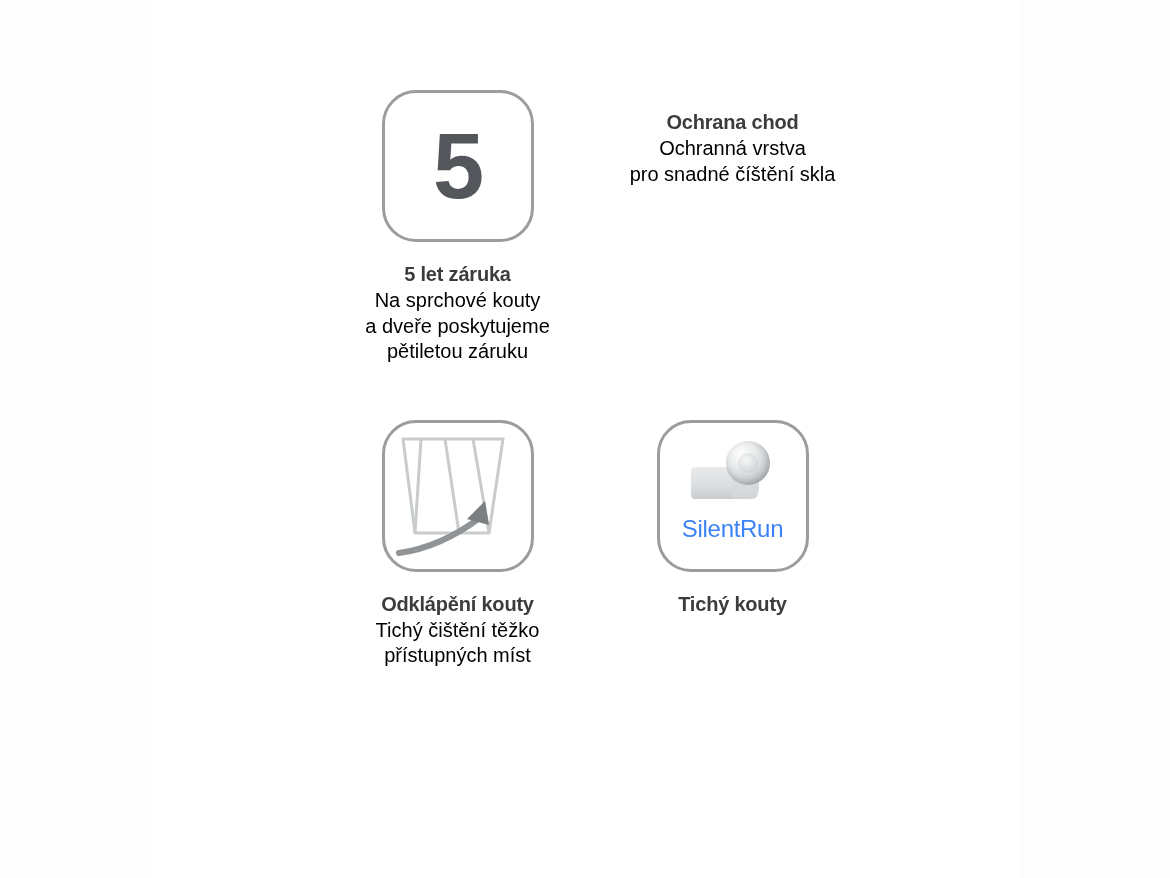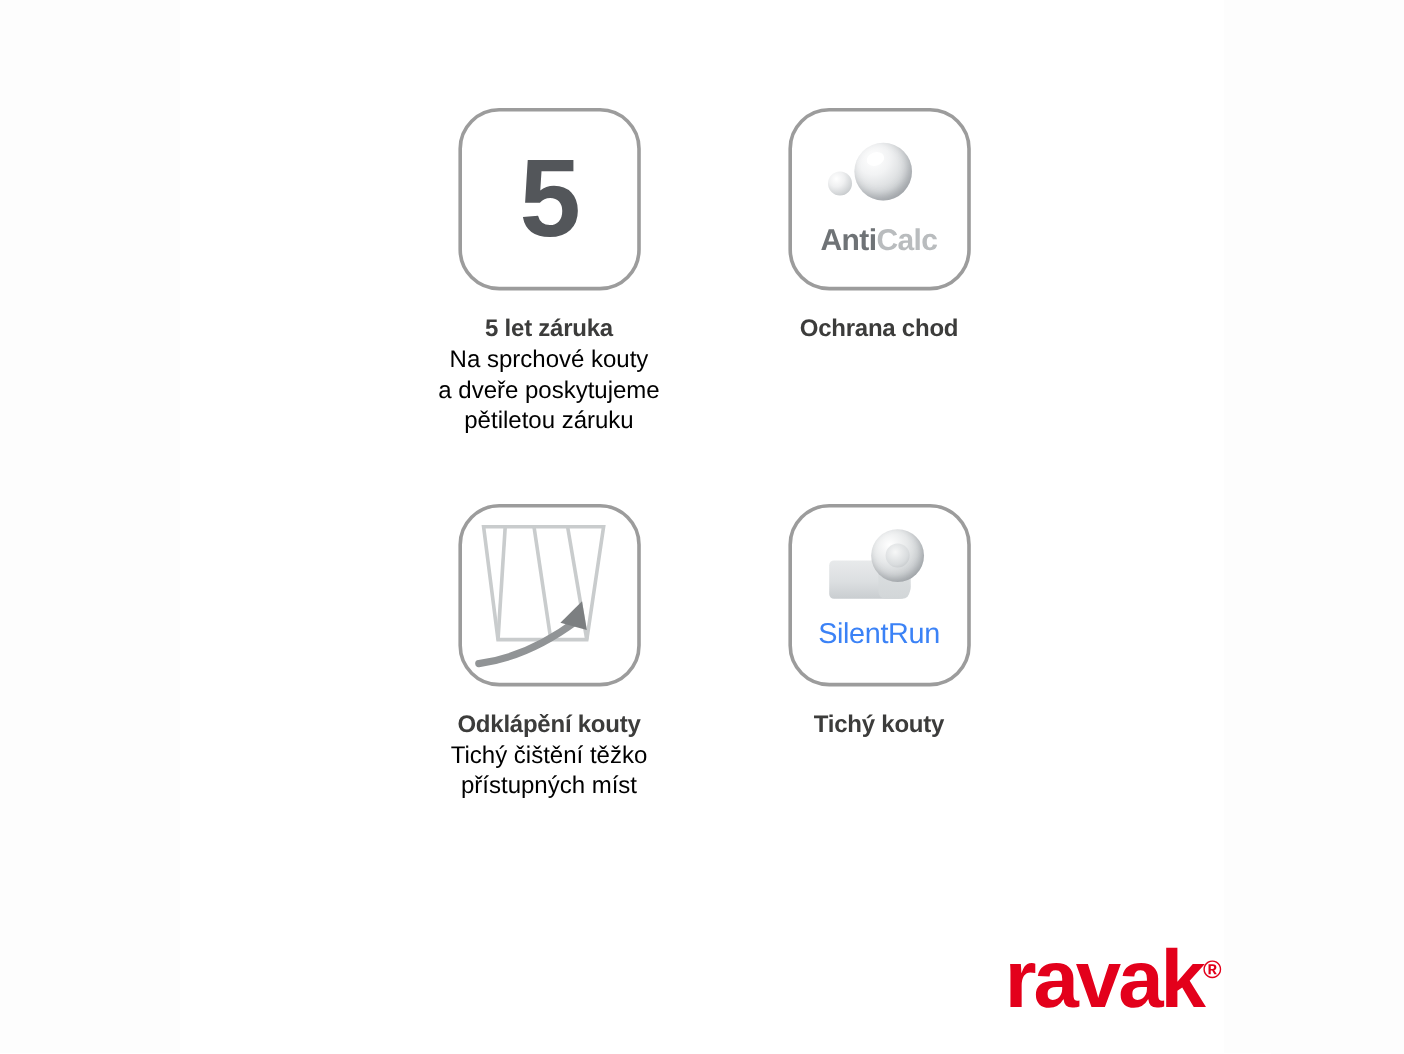--- a/index.html
+++ b/index.html
@@ -224,28 +224,23 @@
       <div class="icon-box">
         <span class="num5">5</span>
       </div>
       <div class="feature-title">5 let záruka</div>
       <div class="feature-desc">Na sprchové kouty
 a dveře poskytujeme
 pětiletou záruku</div>
     </div>
 
     <div class="feature">
-      <div class="icon-box">
-        <div class="anticalc-wrap">
-          <div class="drop-big"></div>
-          <div class="drop-small"></div>
-          <div class="anticalc-label"><span class="dark">Anti</span><span>Calc</span></div>
-        </div>
-      </div>
       <div class="feature-title">Ochrana chod</div>
+      <div class="feature-desc">Ochranná vrstva
+pro snadné číštění skla</div>
     </div>
 
     <div class="feature">
       <div class="icon-box">
         <svg class="tilt-svg" width="146" height="146" viewBox="0 0 146 146">
 
           <path d="M18 16 L118 16 L104 110 L30 110 Z" fill="none" stroke="#c9cccd" stroke-width="3"></path>
 
           <path d="M60 16 L74 110" fill="none" stroke="#c9cccd" stroke-width="3"></path>
           <path d="M88 16 L104 110" fill="none" stroke="#c9cccd" stroke-width="3"></path>
@@ -267,14 +262,13 @@
           <div class="roller-arm"></div>
           <div class="roller-wheel"></div>
           <div class="silent-label">SilentRun</div>
         </div>
       </div>
       <div class="feature-title">Tichý kouty</div>
     </div>
 
   </div>
 
-  <div class="logo"><span>ravak</span><span class="reg">®</span></div>
 </div>
 
 </body></html>

